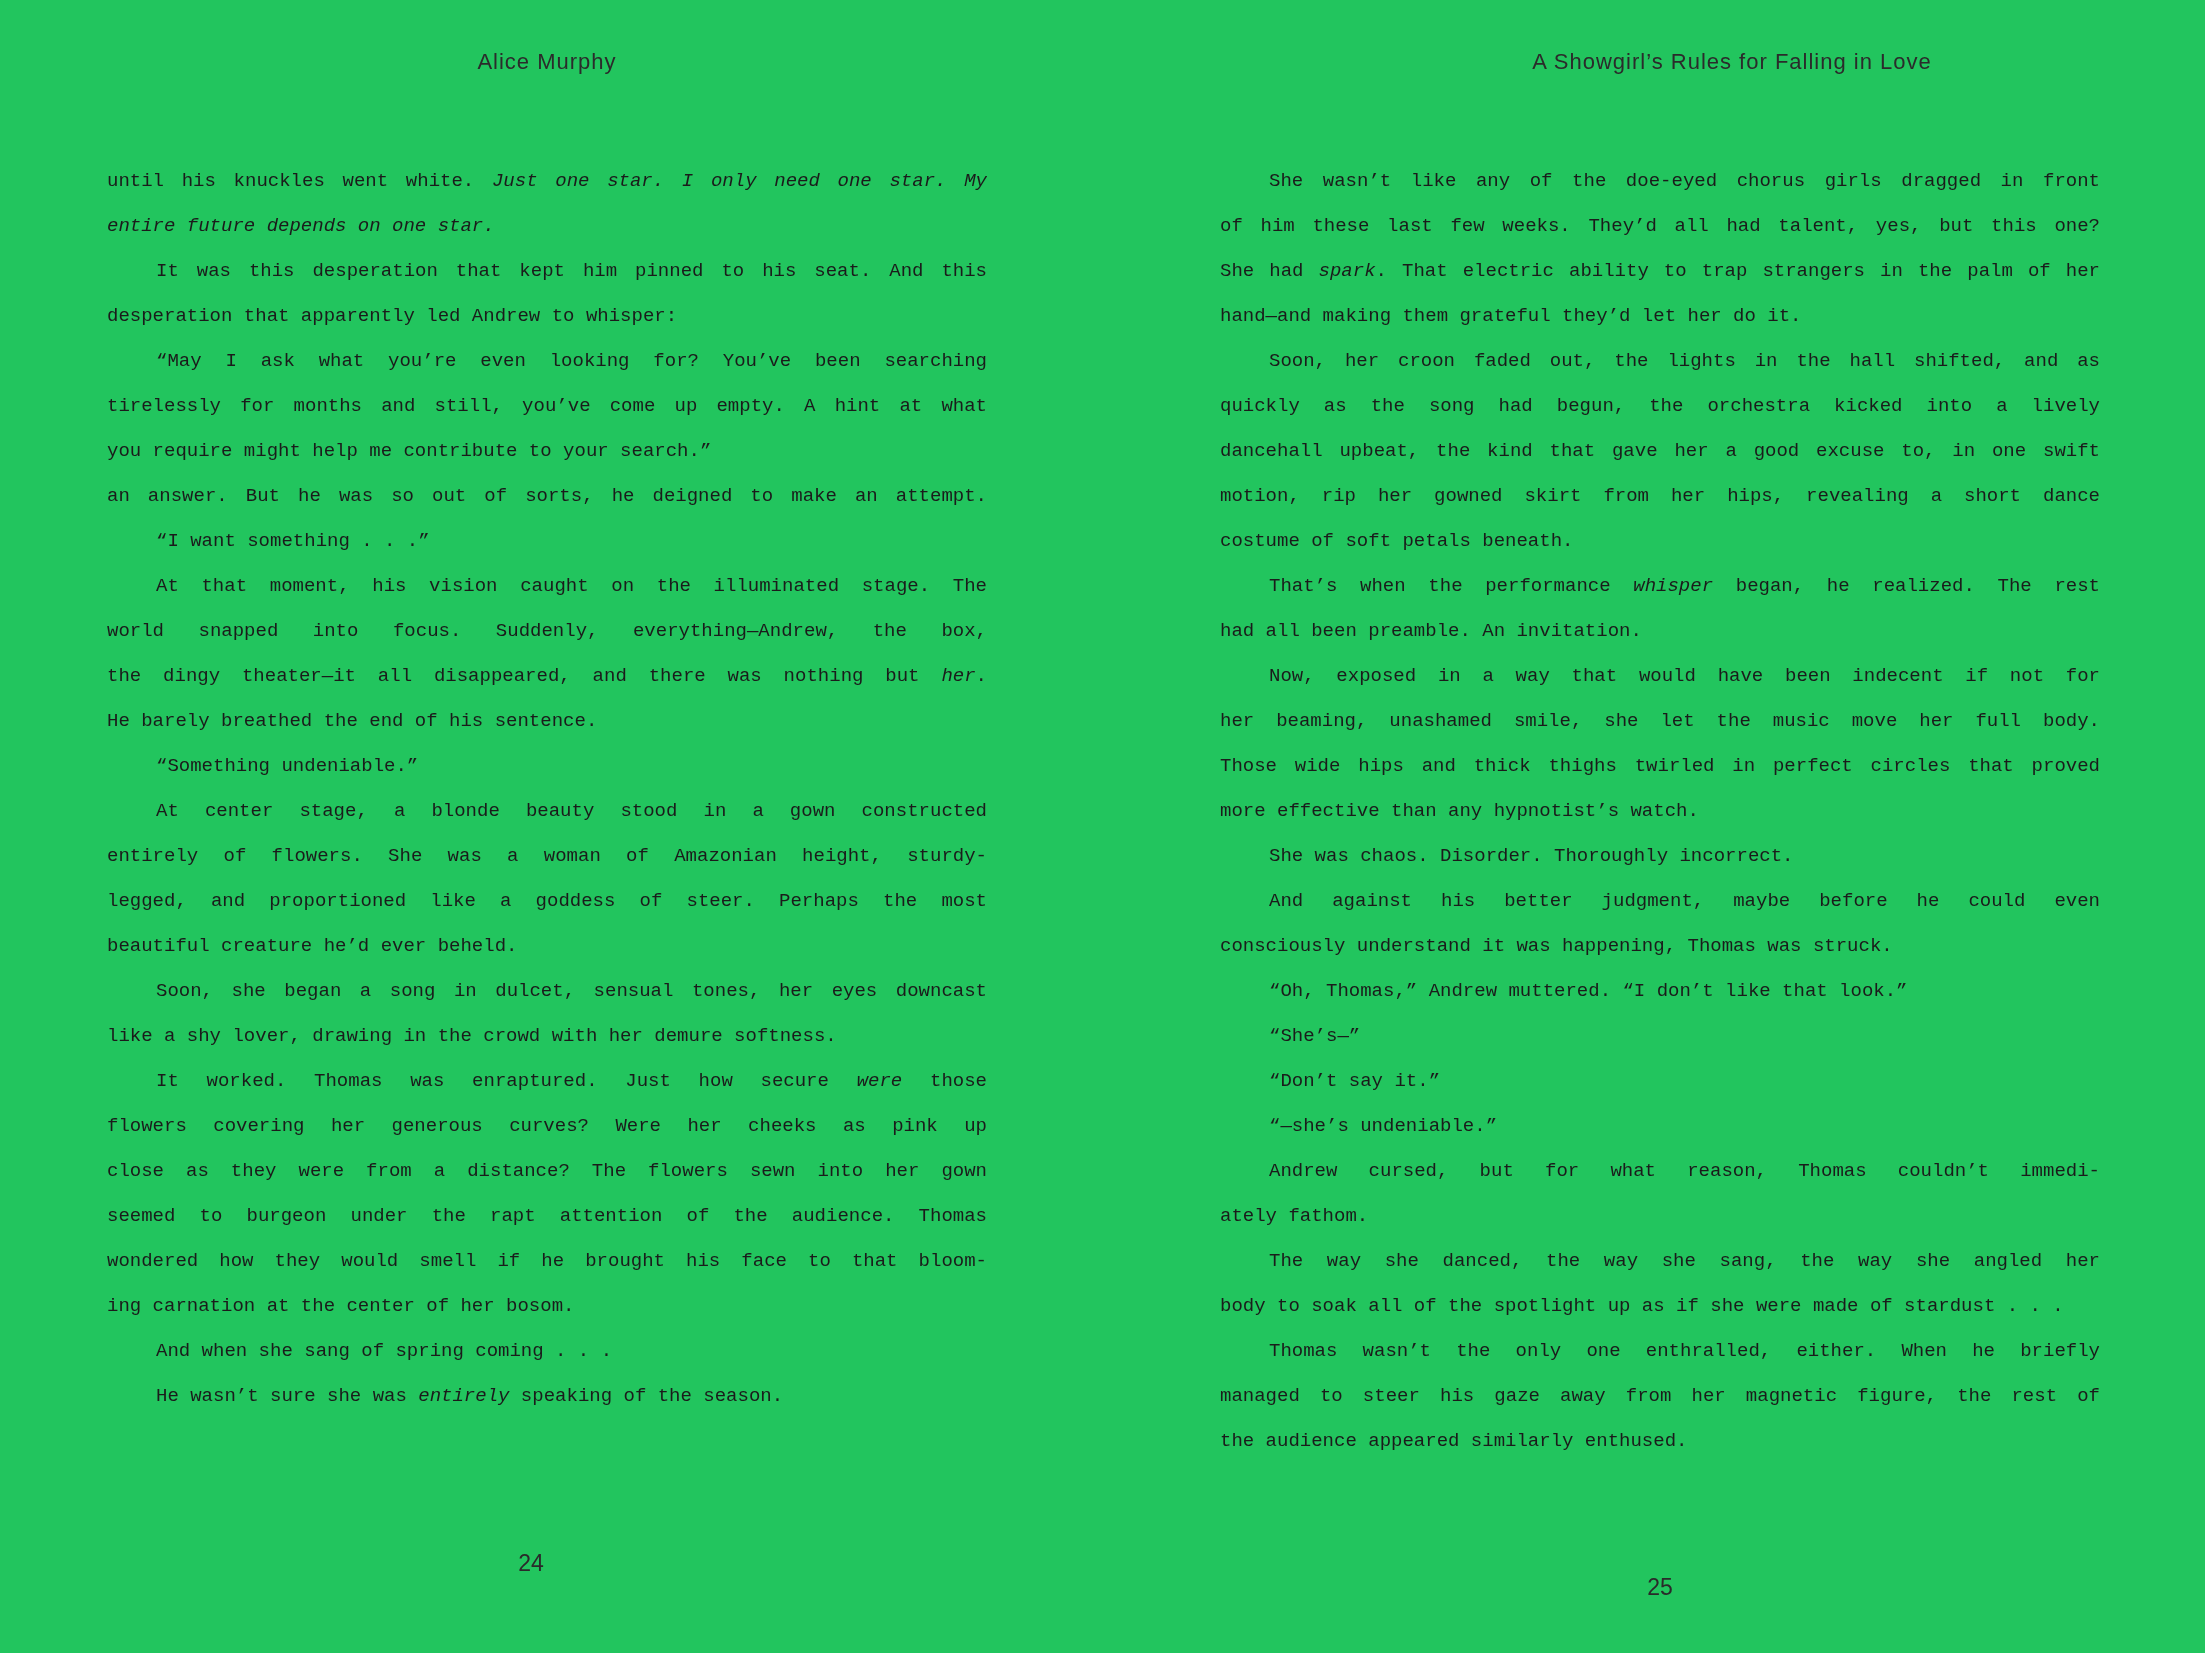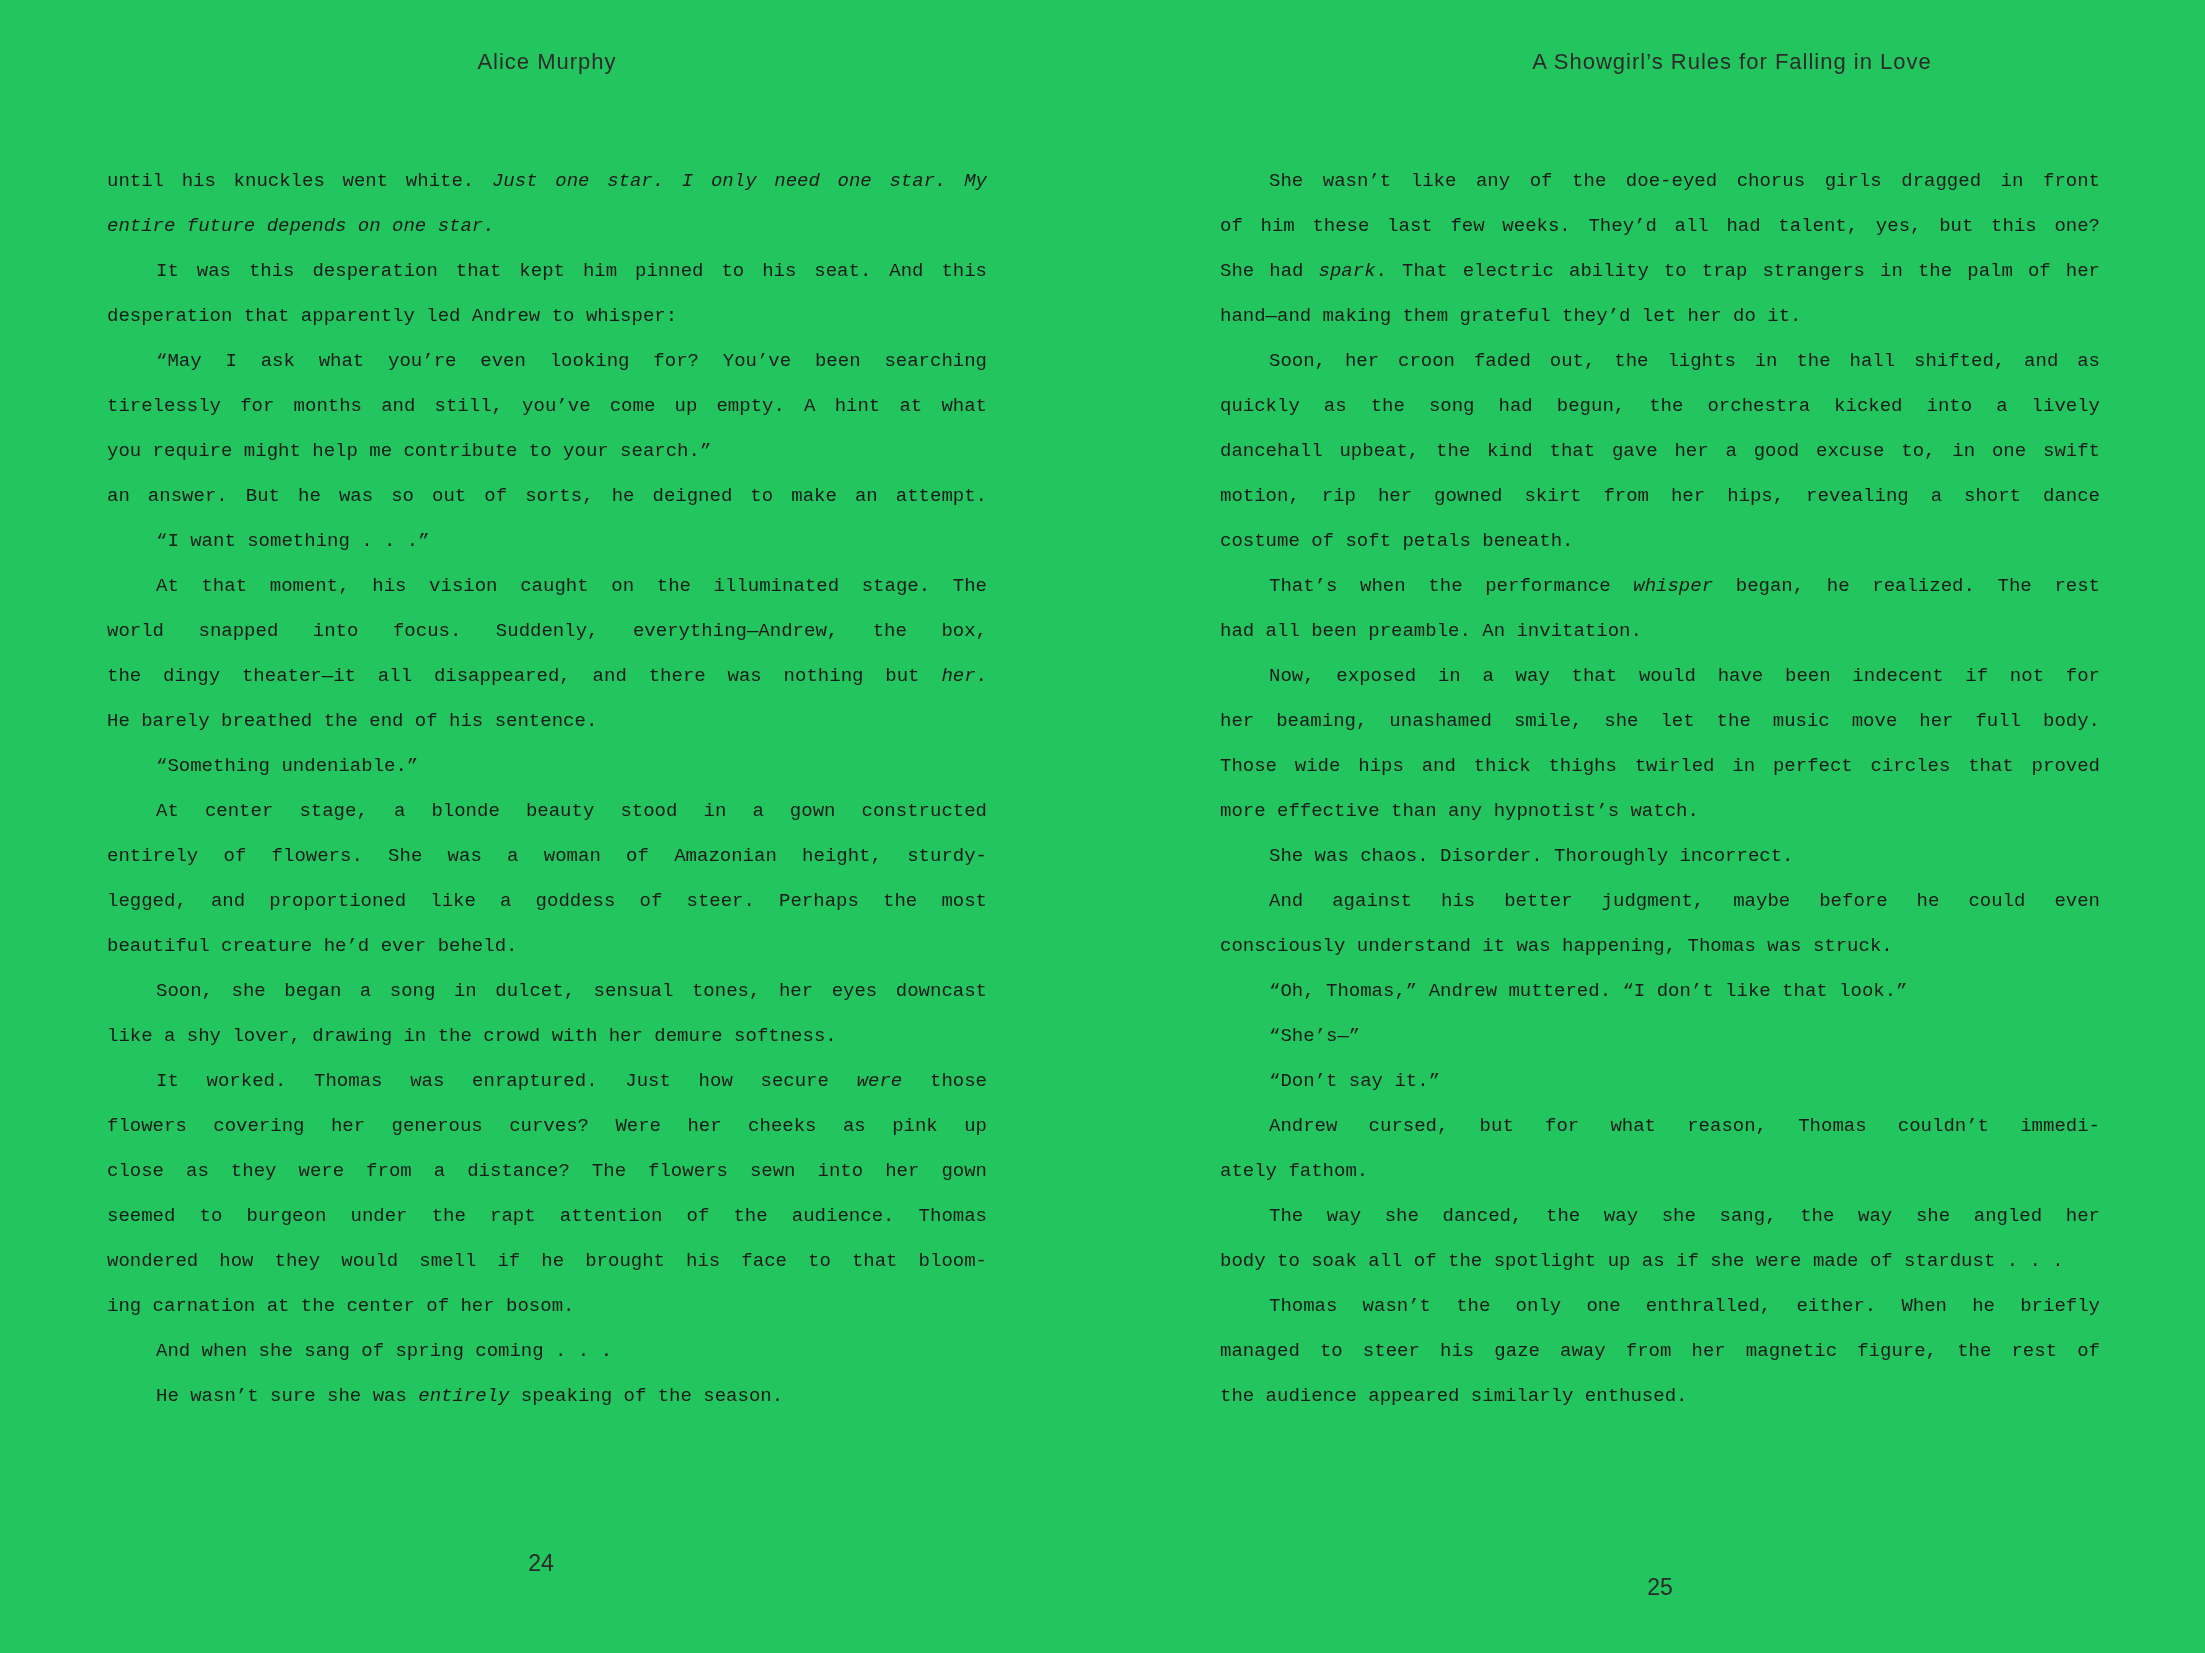--- a/index.html
+++ b/index.html
@@ -54,21 +54,21 @@
   .folio {
     position: absolute;
     top: 1550px;
     width: 880px;
     text-align: center;
     font-family: "Liberation Sans", "DejaVu Sans", sans-serif;
     font-size: 23px;
     font-weight: 400;
     color: #2a2a2a;
   }
-  .folio-left  { left: 101px; }
+  .folio-left  { left: 91px; }
   .folio-right { left: 1220px; margin-top: 24px; }
 </style>
 </head>
 <body>
 
 <div class="spread">
 
   <div class="page">
     <div class="running-header header-left">Alice Murphy</div>
     <div class="text-column column-left">
@@ -121,20 +121,21 @@
         <div class="line indent just"><span class="">Now, exposed in a way that would have been indecent if not for</span></div>
         <div class="line just"><span class="">her beaming, unashamed smile, she let the music move her full body.</span></div>
         <div class="line just"><span class="">Those wide hips and thick thighs twirled in perfect circles that proved</span></div>
         <div class="line"><span class="">more effective than any hypnotist’s watch.</span></div>
         <div class="line indent"><span class="">She was chaos. Disorder. Thoroughly incorrect.</span></div>
         <div class="line indent just"><span class="">And against his better judgment, maybe before he could even</span></div>
         <div class="line"><span class="">consciously understand it was happening, Thomas was struck.</span></div>
         <div class="line indent"><span class="">“Oh, Thomas,” Andrew muttered. “I don’t like that look.”</span></div>
         <div class="line indent"><span class="">“She’s—”</span></div>
         <div class="line indent"><span class="">“Don’t say it.”</span></div>
+        <div class="line indent"><span class="">“—she’s undeniable.”</span></div>
         <div class="line indent just"><span class="">Andrew cursed, but for what reason, Thomas couldn’t immedi-</span></div>
         <div class="line"><span class="">ately fathom.</span></div>
         <div class="line indent just"><span class="">The way she danced, the way she sang, the way she angled her</span></div>
         <div class="line"><span class="">body to soak all of the spotlight up as if she were made of stardust . . .</span></div>
         <div class="line indent just"><span class="">Thomas wasn’t the only one enthralled, either. When he briefly</span></div>
         <div class="line just"><span class="">managed to steer his gaze away from her magnetic figure, the rest of</span></div>
         <div class="line"><span class="">the audience appeared similarly enthused.</span></div>
       </div>
     <div class="folio folio-right">25</div>
   </div>

